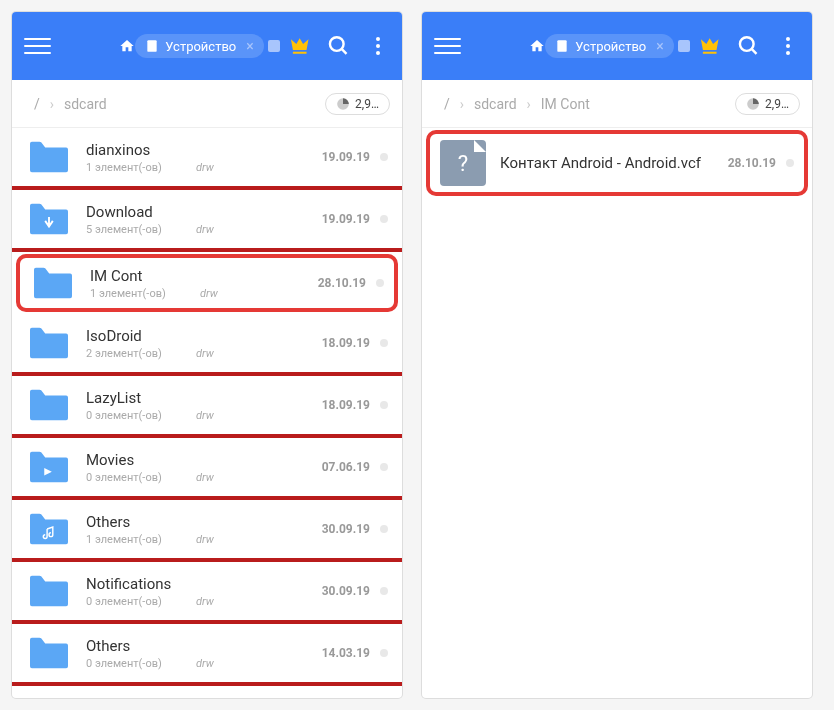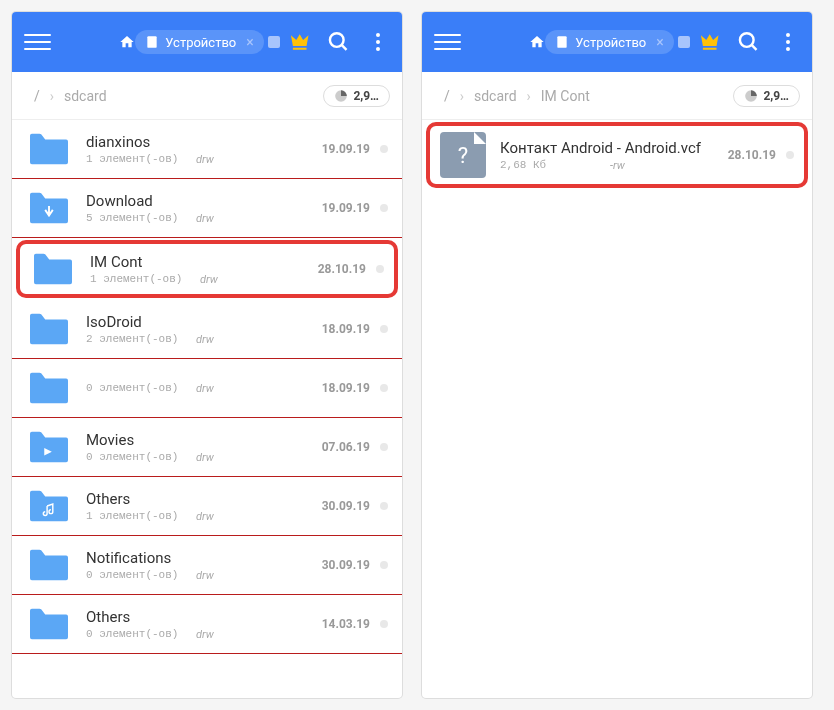--- a/index.html
+++ b/index.html
@@ -1,45 +1,45 @@
 <!DOCTYPE html>
 <html><head>
 <meta charset="utf-8">
 <style>
 * { margin: 0; padding: 0; box-sizing: border-box; font-family: -apple-system, BlinkMacSystemFont, 'Segoe UI', Roboto, sans-serif; }
 body { background: #f5f5f5; padding: 12px; display: flex; gap: 20px; }
 .phone { width: 390px; height: 686px; background: #fff; border-radius: 4px; overflow: hidden; display: flex; flex-direction: column; box-shadow: 0 0 0 1px #ddd; }
-.topbar { background: #3a7ef8; height: 60px; display: flex; align-items: center; padding: 0 12px; gap: 8px; text-align: center; }
+.topbar { background: #3a7ef8; height: 68px; display: flex; align-items: center; padding: 0 12px; gap: 8px; text-align: center; }
 .menu-icon { width: 28px; height: 28px; display: flex; flex-direction: column; justify-content: center; gap: 5px; cursor: pointer; }
 .menu-icon span { height: 2px; background: #fff; border-radius: 1px; }
 .chip-group { display: flex; align-items: center; gap: 0; margin-left: 60px; }
 .home-icon { width: 16px; height: 16px; }
 .chip { background: #5a94f9; border-radius: 14px; padding: 4px 10px; display: flex; align-items: center; gap: 6px; color: #fff; font-size: 13px; }
 .chip-close { color: #a8c5fc; font-size: 14px; margin-left: 4px; }
 .chip-dot { width: 12px; height: 12px; background: #a8c5fc; border-radius: 2px; margin-left: 4px; }
 .crown-icon { width: 24px; height: 24px; margin-left: auto; }
 .search-icon { width: 24px; height: 24px; margin-left: 8px; }
 .more-icon { width: 24px; height: 24px; margin-left: 8px; display: flex; flex-direction: column; align-items: center; justify-content: center; gap: 3px; }
 .more-icon span { width: 4px; height: 4px; background: #fff; border-radius: 50%; }
 .breadcrumb { height: 48px; display: flex; align-items: center; padding: 0 12px; border-bottom: 1px solid #eee; color: #aaa; font-size: 14px; }
 .bc-item { padding: 0 10px; }
 .bc-sep { color: #ccc; }
-.storage-badge { margin-left: auto; background: #fff; border: 1px solid #ddd; border-radius: 14px; padding: 3px 10px; display: flex; align-items: center; gap: 5px; font-size: 12px; font-weight: 700; color: #444; }
+.storage-badge { margin-left: auto; background: #fff; border: 1px solid #ddd; border-radius: 14px; padding: 3px 10px; display: flex; align-items: center; gap: 5px; font-size: 12px; font-weight: 400; color: #444; }
 .pie-icon { width: 14px; height: 14px; }
 .file-list { flex: 1; overflow-y: auto; }
-.file-row { display: flex; align-items: center; padding: 10px 14px; border-bottom: 1px solid #b91c1c; cursor: pointer; position: relative; }
+.file-row { display: flex; align-items: center; padding: 10px 14px; border-bottom: 4px solid #b91c1c; cursor: pointer; position: relative; }
 .file-row.highlighted { border: 4px solid #e53935; border-radius: 10px; margin: 2px 4px; padding: 6px 10px; }
 .folder-icon { width: 46px; height: 38px; margin-right: 14px; flex-shrink: 0; }
 .file-icon { width: 46px; height: 46px; margin-right: 14px; flex-shrink: 0; background: #8b9cb0; border-radius: 4px; display: flex; align-items: center; justify-content: center; position: relative; }
 .file-icon::before { content: ''; position: absolute; top: 0; right: 0; width: 12px; height: 12px; background: #fff; clip-path: polygon(0 0, 100% 100%, 0 100%); }
 .file-icon-q { color: #fff; font-size: 22px; }
 .file-info { flex: 1; display: flex; flex-direction: column; gap: 2px; }
 .file-name { font-size: 15px; color: #333; }
 .file-meta { display: flex; font-size: 11px; color: #aaa; }
-.file-size { width: 110px; font-family: Liberation Mono, monospace; }
+.file-size { width: 110px; }
 .file-perm { width: 60px; font-style: italic; }
 .file-date { margin-left: auto; font-size: 12px; color: #999; font-weight: bold; }
 .file-dot { width: 8px; height: 8px; background: #e8e8e8; border-radius: 50%; margin-left: 10px; }
 svg { display: block; }
 </style>
 </head>
 <body>
 
 <div class="phone">
   <div class="topbar">
@@ -142,20 +142,21 @@
           </div>
         </div>
         <div class="file-date">18.09.19</div>
         <div class="file-dot"></div>
       </div>
       <div class="file-row">
         <svg class="folder-icon" viewBox="0 0 48 40">
           <path d="M4 8 L4 34 Q4 36 6 36 L42 36 Q44 36 44 34 L44 12 Q44 10 42 10 L20 10 L17 6 Q16 4 14 4 L6 4 Q4 4 4 6 Z" fill="#5ba7f5"></path>
         </svg>
         <div class="file-info">
+          <div class="file-name">LazyList</div>
           <div class="file-meta">
             <span class="file-size">0 элемент(-ов)</span>
             <span class="file-perm">drw</span>
           </div>
         </div>
         <div class="file-date">18.09.19</div>
         <div class="file-dot"></div>
       </div>
       <div class="file-row">
         <svg class="folder-icon" viewBox="0 0 48 40">
@@ -265,22 +266,18 @@
       <span>2,9…</span>
     </div>
   </div>
   <div class="file-list" id="right-list">
       <div class="file-row highlighted">
         <div class="file-icon">
           <span class="file-icon-q">?</span>
         </div>
         <div class="file-info">
           <div class="file-name">Контакт Android - Android.vcf</div>
-          <div class="file-meta">
-            <span class="file-size">2,68 Кб</span>
-            <span class="file-perm">-rw</span>
-          </div>
         </div>
         <div class="file-date">28.10.19</div>
         <div class="file-dot"></div>
       </div>
     </div>
 </div>
 
 </body></html>

